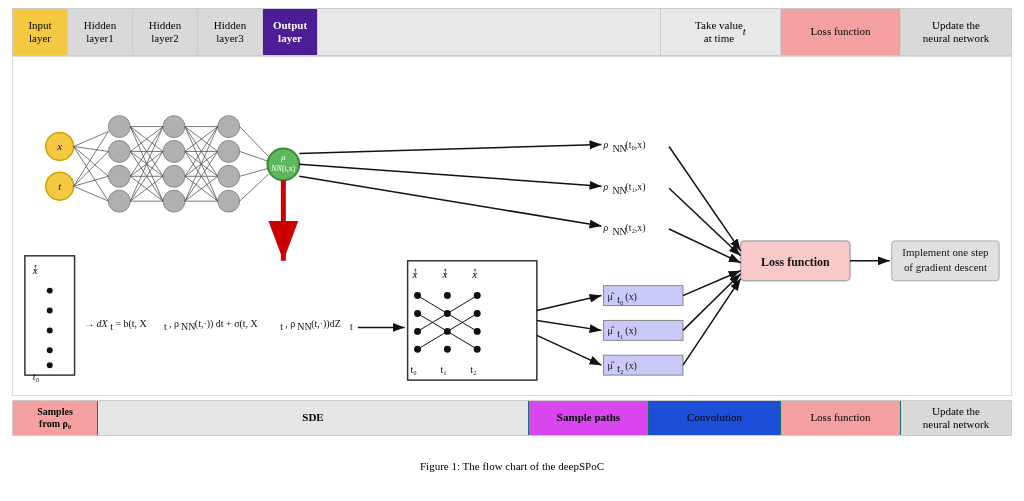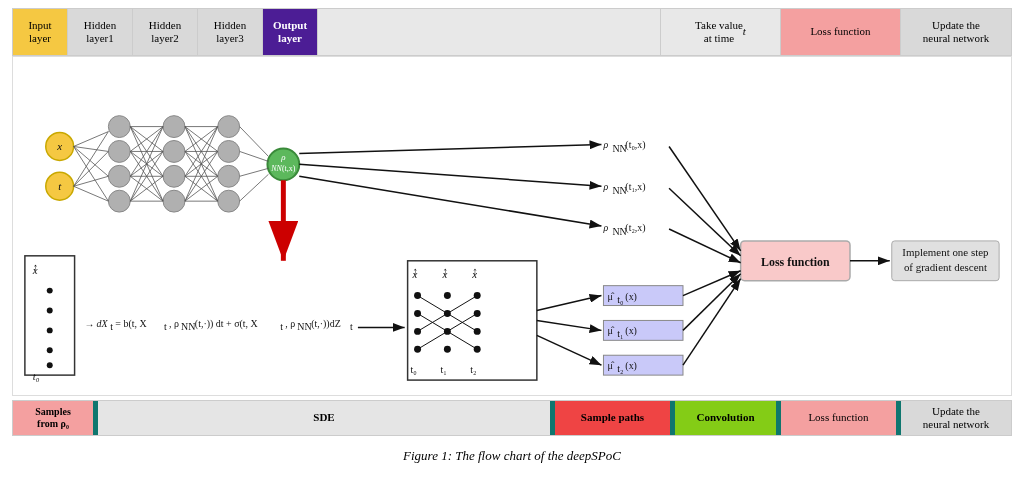--- a/index.html
+++ b/index.html
@@ -68,37 +68,36 @@
       margin-top: 4px;
     }
 
     .footer-cell {
       display: flex;
       align-items: center;
       justify-content: center;
       text-align: center;
       font-size: 11px;
       line-height: 1.2;
-      border-right: 5px solid #0f766e;
+      border-right: 1px solid #0f766e;
     }
     .footer-cell:last-child { border-right: none; }
 
     .fc-samples  { background: #f4a0a0; width: 85px; font-weight: bold; font-size: 10px; }
     .fc-sde      { background: #e5e5e5; flex: 1; font-weight: bold; }
-    .fc-paths    { background: #ef4444; width: 120px; font-weight: bold; }
-    .fc-conv     { background: #84cc16; width: 106px; font-weight: bold; }
+    .fc-paths    { background: #d946ef; width: 120px; font-weight: bold; }
+    .fc-conv     { background: #1d4ed8; width: 132px; }
     .fc-loss     { background: #f4a0a0; width: 120px; }
     .fc-update   { background: #d9d9d9; width: 110px; }
 
     
     .figure-caption {
       text-align: center;
-      font-size: 13px;
-      margin-top: 12px;
-      font-style: italic;
+      font-size: 11px;
+      margin-top: 24px;
     }
 
     
     .diagram-svg {
       position: absolute;
       top: 0; left: 0;
       width: 100%; height: 100%;
     }
 
     

